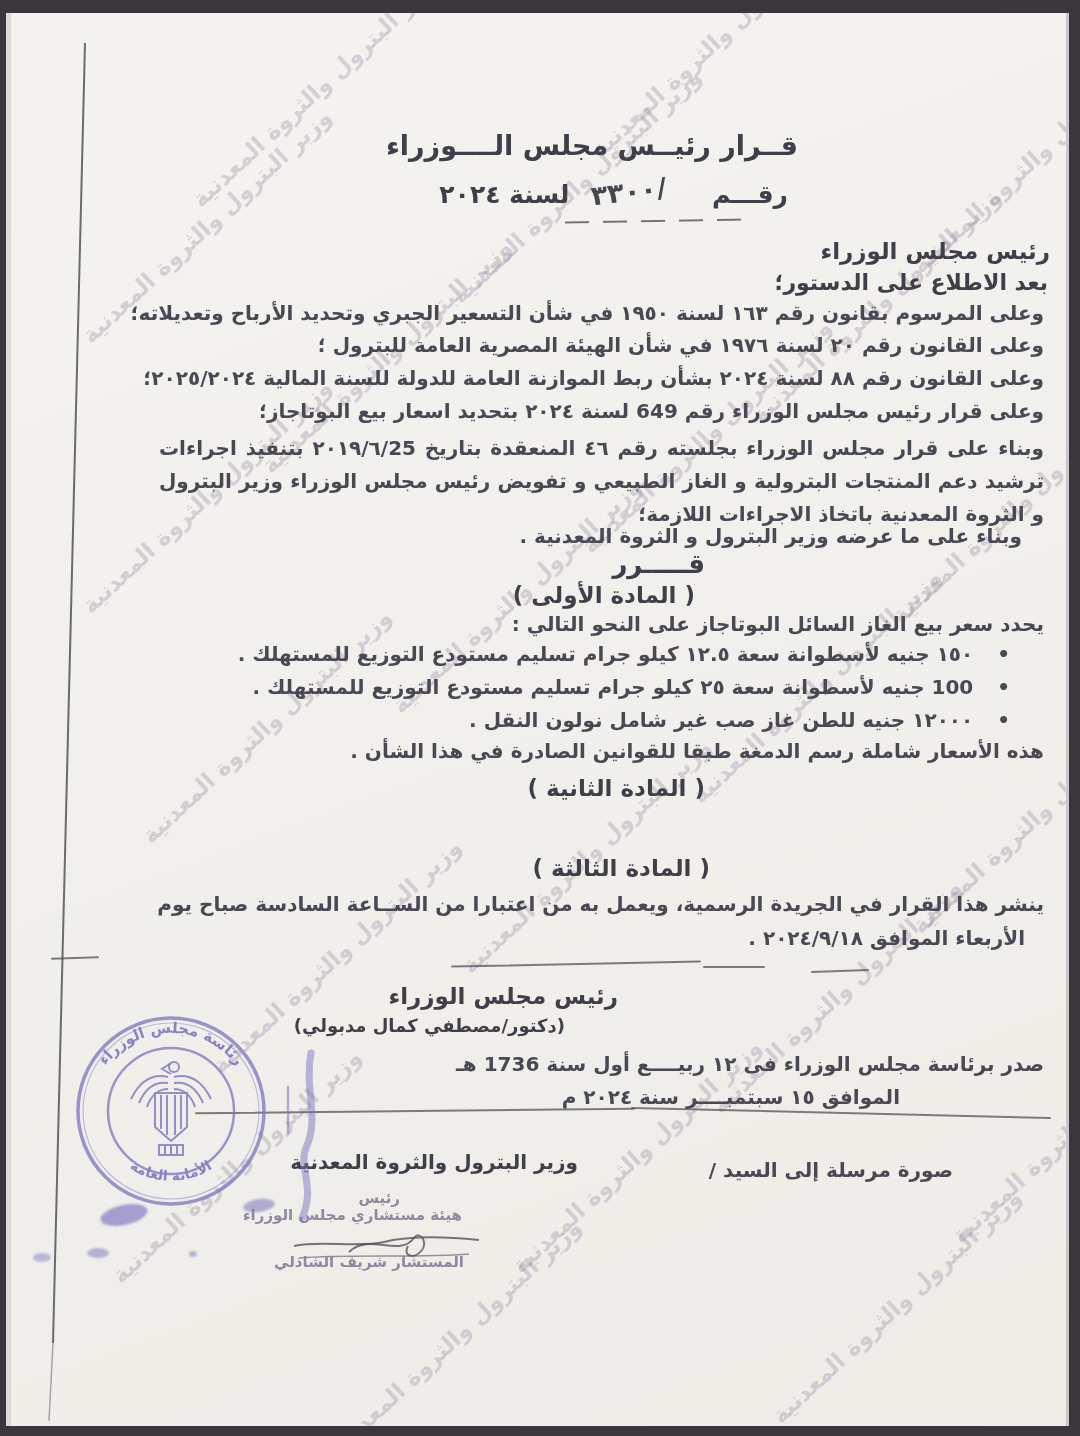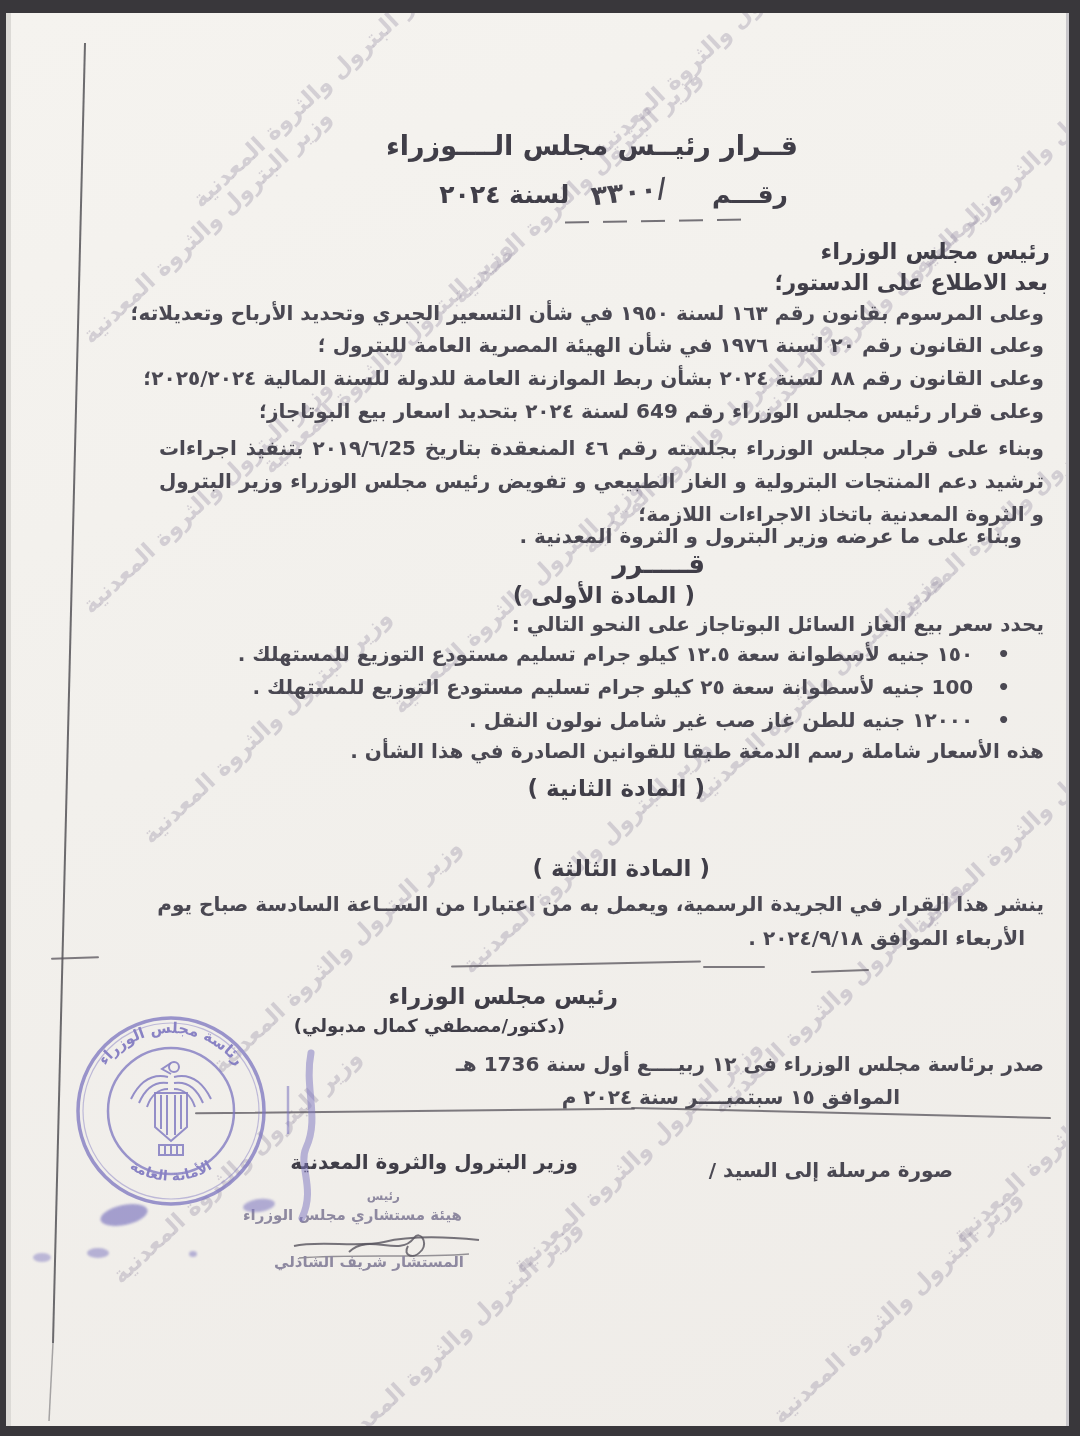--- a/index.html
+++ b/index.html
@@ -127,21 +127,21 @@
   <div class="abs t" style="top:1002px;right:501px;font-size:18px">(دكتور/مصطفي كمال مدبولي)</div>
   <div class="abs t-soft" style="top:1039px;right:22px;font-size:20px">صدر برئاسة مجلس الوزراء فى ١٢ ربيــــع أول سنة 1736 هـ</div>
   <div class="abs t-soft" style="top:1072px;right:166px;font-size:20px">الموافق ١٥ سبتمبــــر سنة ٢٠٢٤ م</div>
 
   <div class="penline" style="top:1097px;left:184px;width:440px;transform:rotate(-0.6deg)"></div>
   <div class="penline" style="top:1099px;left:620px;width:420px;transform:rotate(1.4deg)"></div>
 
   <div class="abs t-soft" style="top:1145px;right:113px;font-size:20px">صورة مرسلة إلى السيد /</div>
   <div class="abs t" style="top:1137px;right:488px;font-size:20px">وزير البترول والثروة المعدنية</div>
 
-  <div class="abs faint" style="top:1176px;right:666px;font-size:12px">رئيس</div>
+  <div class="abs faint" style="top:1176px;right:666px;font-size:15px">رئيس</div>
   <div class="abs faint" style="top:1193px;right:604px;font-size:15px">هيئة مستشاري مجلس الوزراء</div>
 
   <svg class="abs" style="left:278px;top:1205px" width="200" height="50">
     <path d="M5,28 C30,22 70,30 95,24 S150,18 190,22" stroke="#56535d" stroke-width="2" fill="none" opacity=".8"></path>
     <path d="M60,34 C80,14 110,40 125,20 c6,-8 14,4 8,12 c-8,10 -20,6 -14,-4" stroke="#56535d" stroke-width="2" fill="none" opacity=".8"></path>
     <path d="M10,40 C60,36 130,40 180,36" stroke="#56535d" stroke-width="1.5" fill="none" opacity=".6"></path>
   </svg>
 
   <div class="abs faint" style="top:1240px;right:602px;font-size:15px">المستشار شريف الشاذلي</div>
 

